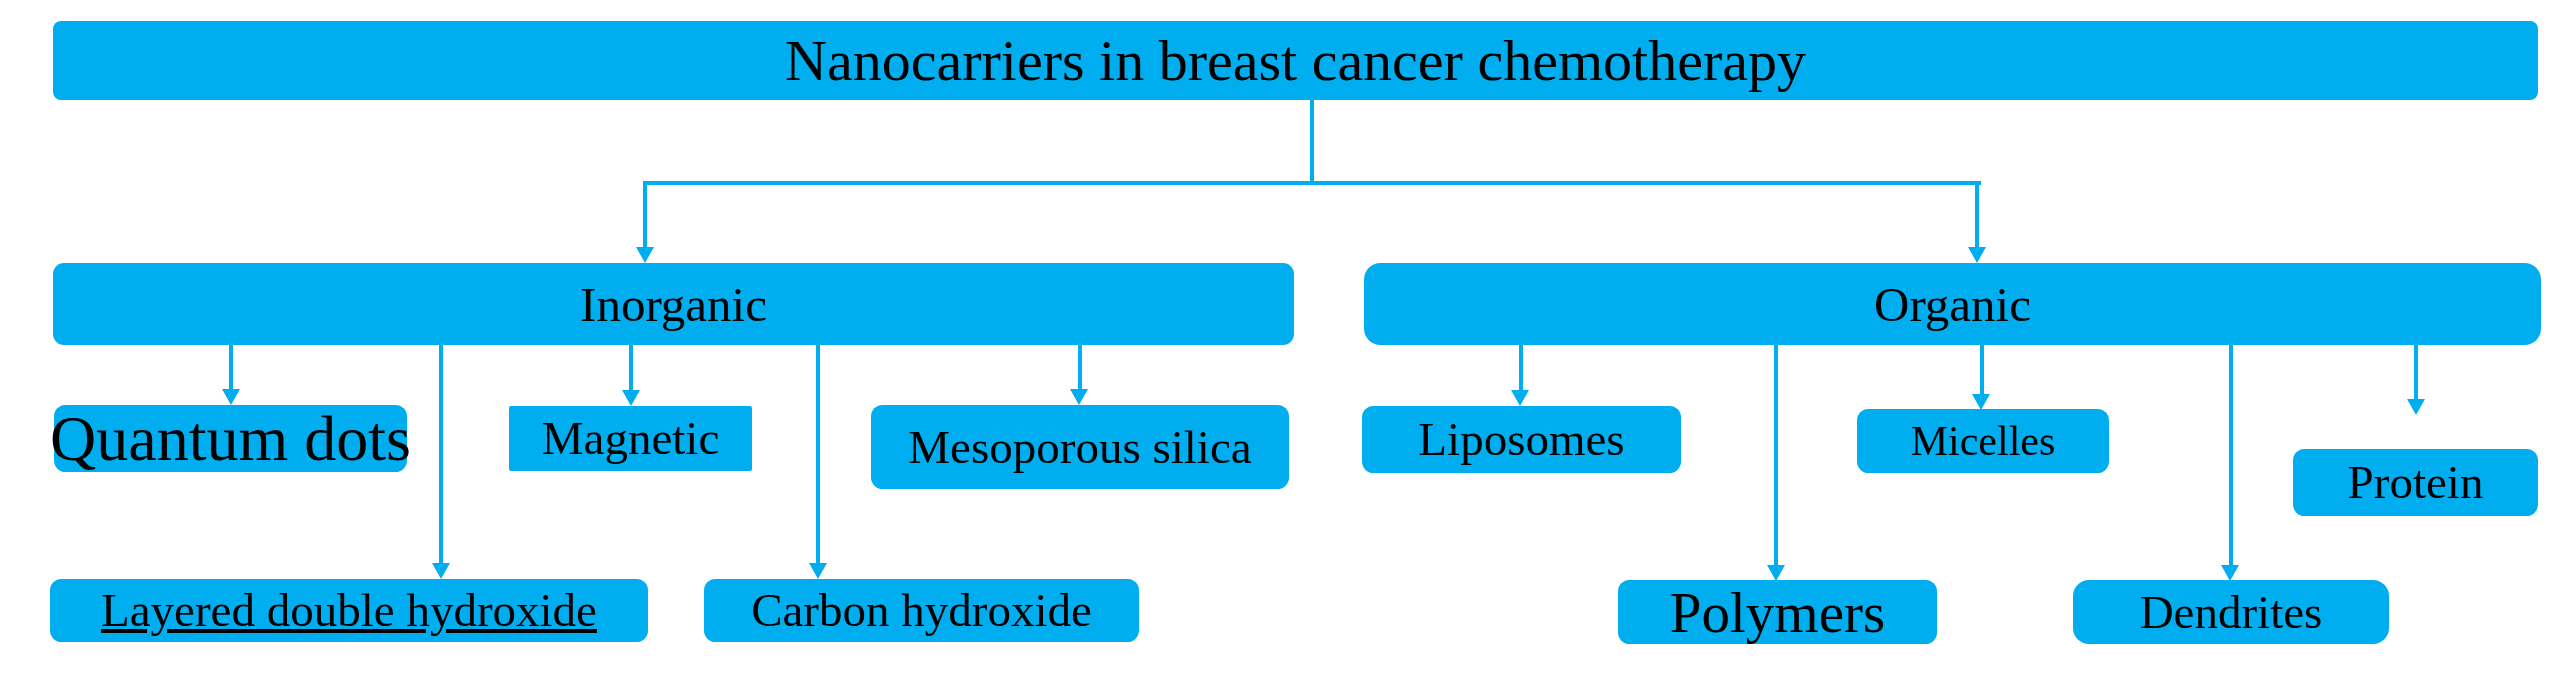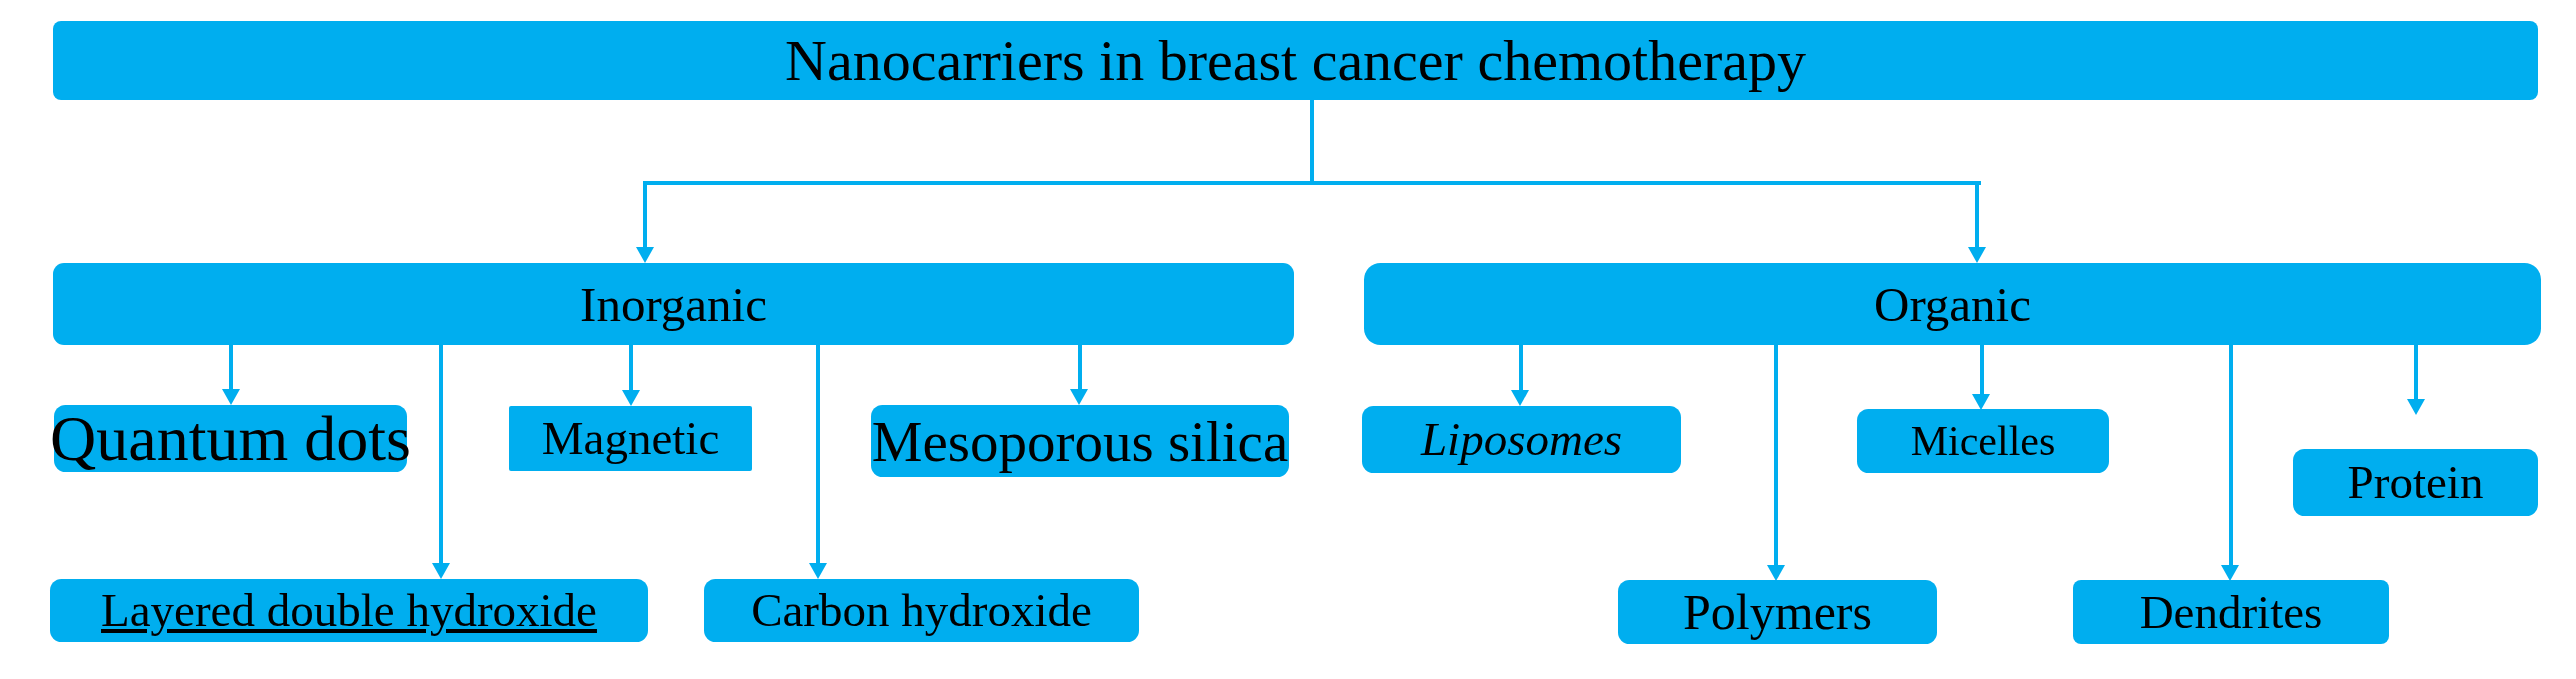--- a/index.html
+++ b/index.html
@@ -51,35 +51,35 @@
 <div class="node" style="left:53px;top:21px;width:2485px;height:79px;border-radius:8px;font-size:58px;">Nanocarriers in breast cancer chemotherapy</div>
 
 <div class="node" style="left:53px;top:263px;width:1241px;height:82px;border-radius:11px;font-size:49px;">Inorganic</div>
 
 <div class="node" style="left:1364px;top:263px;width:1177px;height:82px;border-radius:16.5px;font-size:49px;">Organic</div>
 
 <div class="node" style="left:54px;top:405px;width:353px;height:67px;border-radius:11.4px;font-size:64px;">Quantum dots</div>
 
 <div class="node" style="left:509px;top:406px;width:243px;height:65px;border-radius:2px;font-size:47px;">Magnetic</div>
 
-<div class="node" style="left:871px;top:405px;width:418px;height:72px;border-radius:11.4px;font-size:57px;">Mesoporous silica</div>
+<div class="node" style="left:871px;top:405px;width:418px;height:84px;border-radius:11.4px;font-size:47px;">Mesoporous silica</div>
 
 <div class="node" style="left:50px;top:579px;width:598px;height:63px;border-radius:11.4px;font-size:47px;text-decoration:underline;">Layered double hydroxide</div>
 
 <div class="node" style="left:704px;top:579px;width:435px;height:63px;border-radius:11.4px;font-size:47px;">Carbon hydroxide</div>
 
-<div class="node" style="left:1362px;top:406px;width:319px;height:67px;border-radius:11.4px;font-size:47px;font-style:italic;">Liposomes</div>
+<div class="node" style="left:1362px;top:406px;width:319px;height:67px;border-radius:11.4px;font-size:47px;">Liposomes</div>
 
 <div class="node" style="left:1857px;top:409px;width:252px;height:64px;border-radius:11.4px;font-size:42px;">Micelles</div>
 
 <div class="node" style="left:2293px;top:415px;width:245px;height:67px;border-radius:11.4px;font-size:47px;margin-top:34px;">Protein</div>
 
-<div class="node" style="left:1618px;top:580px;width:319px;height:64px;border-radius:11.4px;font-size:50px;">Polymers</div>
+<div class="node" style="left:1618px;top:580px;width:319px;height:64px;border-radius:11.4px;font-size:57px;">Polymers</div>
 
-<div class="node" style="left:2073px;top:580px;width:316px;height:64px;border-radius:8px;font-size:47px;">Dendrites</div>
+<div class="node" style="left:2073px;top:580px;width:316px;height:64px;border-radius:16px;font-size:47px;">Dendrites</div>
 
 <div class="conn-v" style="left:1310px;top:100px;height:82px;"></div>
 
 <div class="conn-h" style="left:643px;top:181px;width:1338px;"></div>
 
 <div class="conn-v" style="left:643px;top:181px;height:67px;"></div>
 <div class="arrowhead" style="left:636px;top:247px;"></div>
 
 <div class="conn-v" style="left:1975px;top:181px;height:67px;"></div>
 <div class="arrowhead" style="left:1968px;top:247px;"></div>

